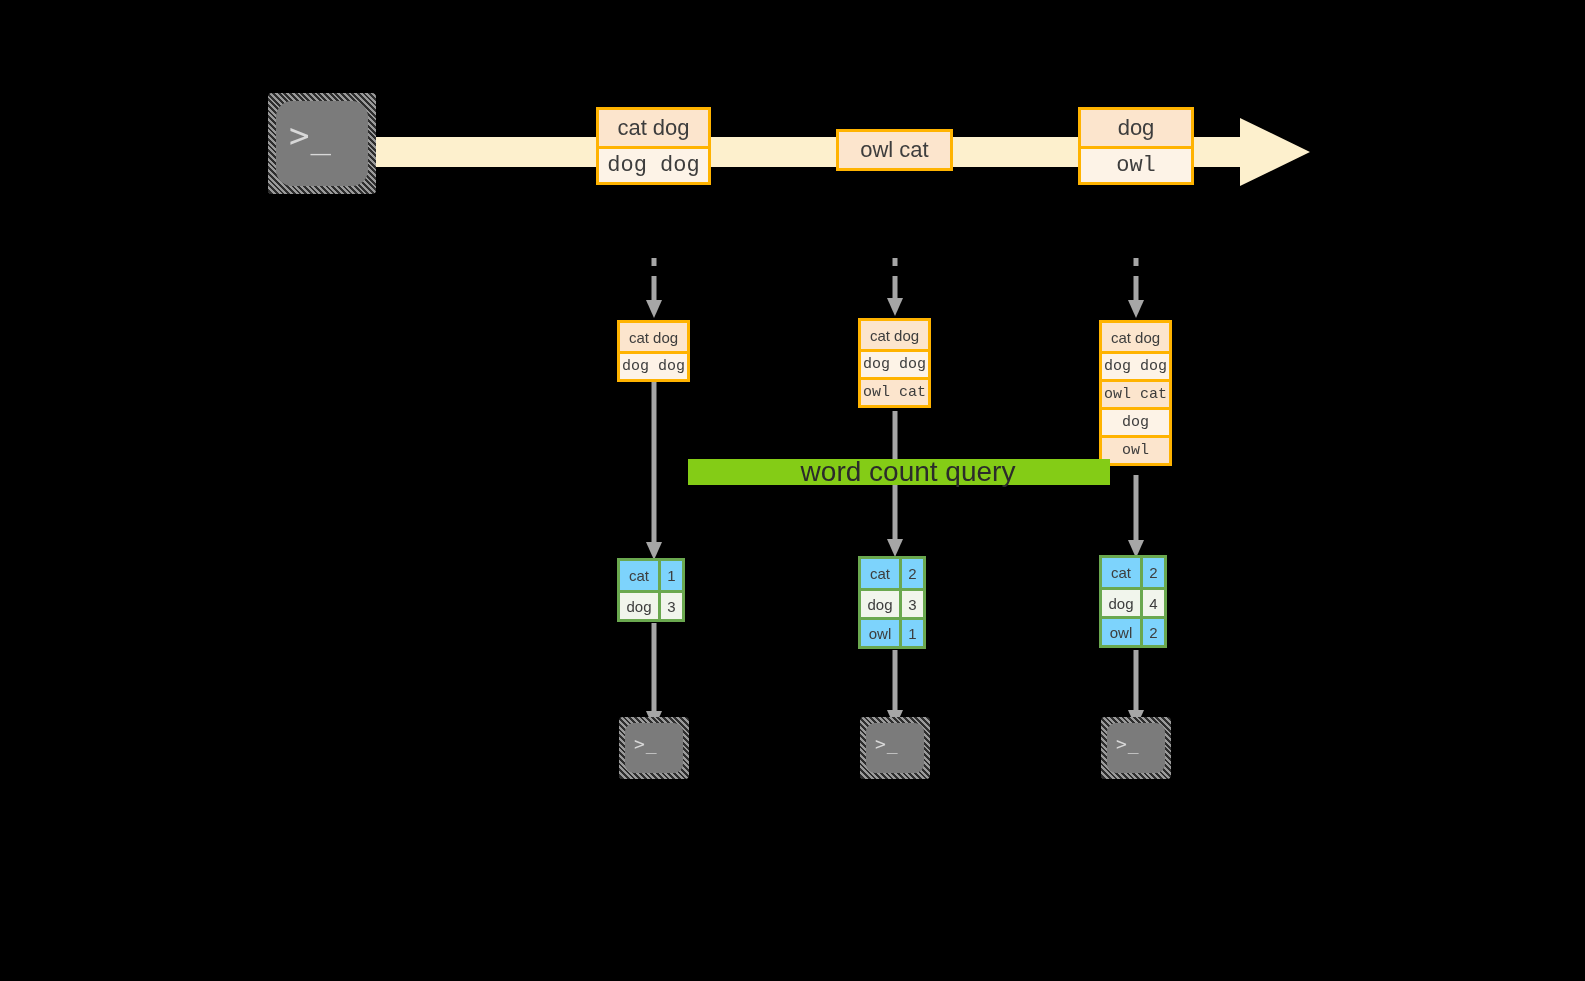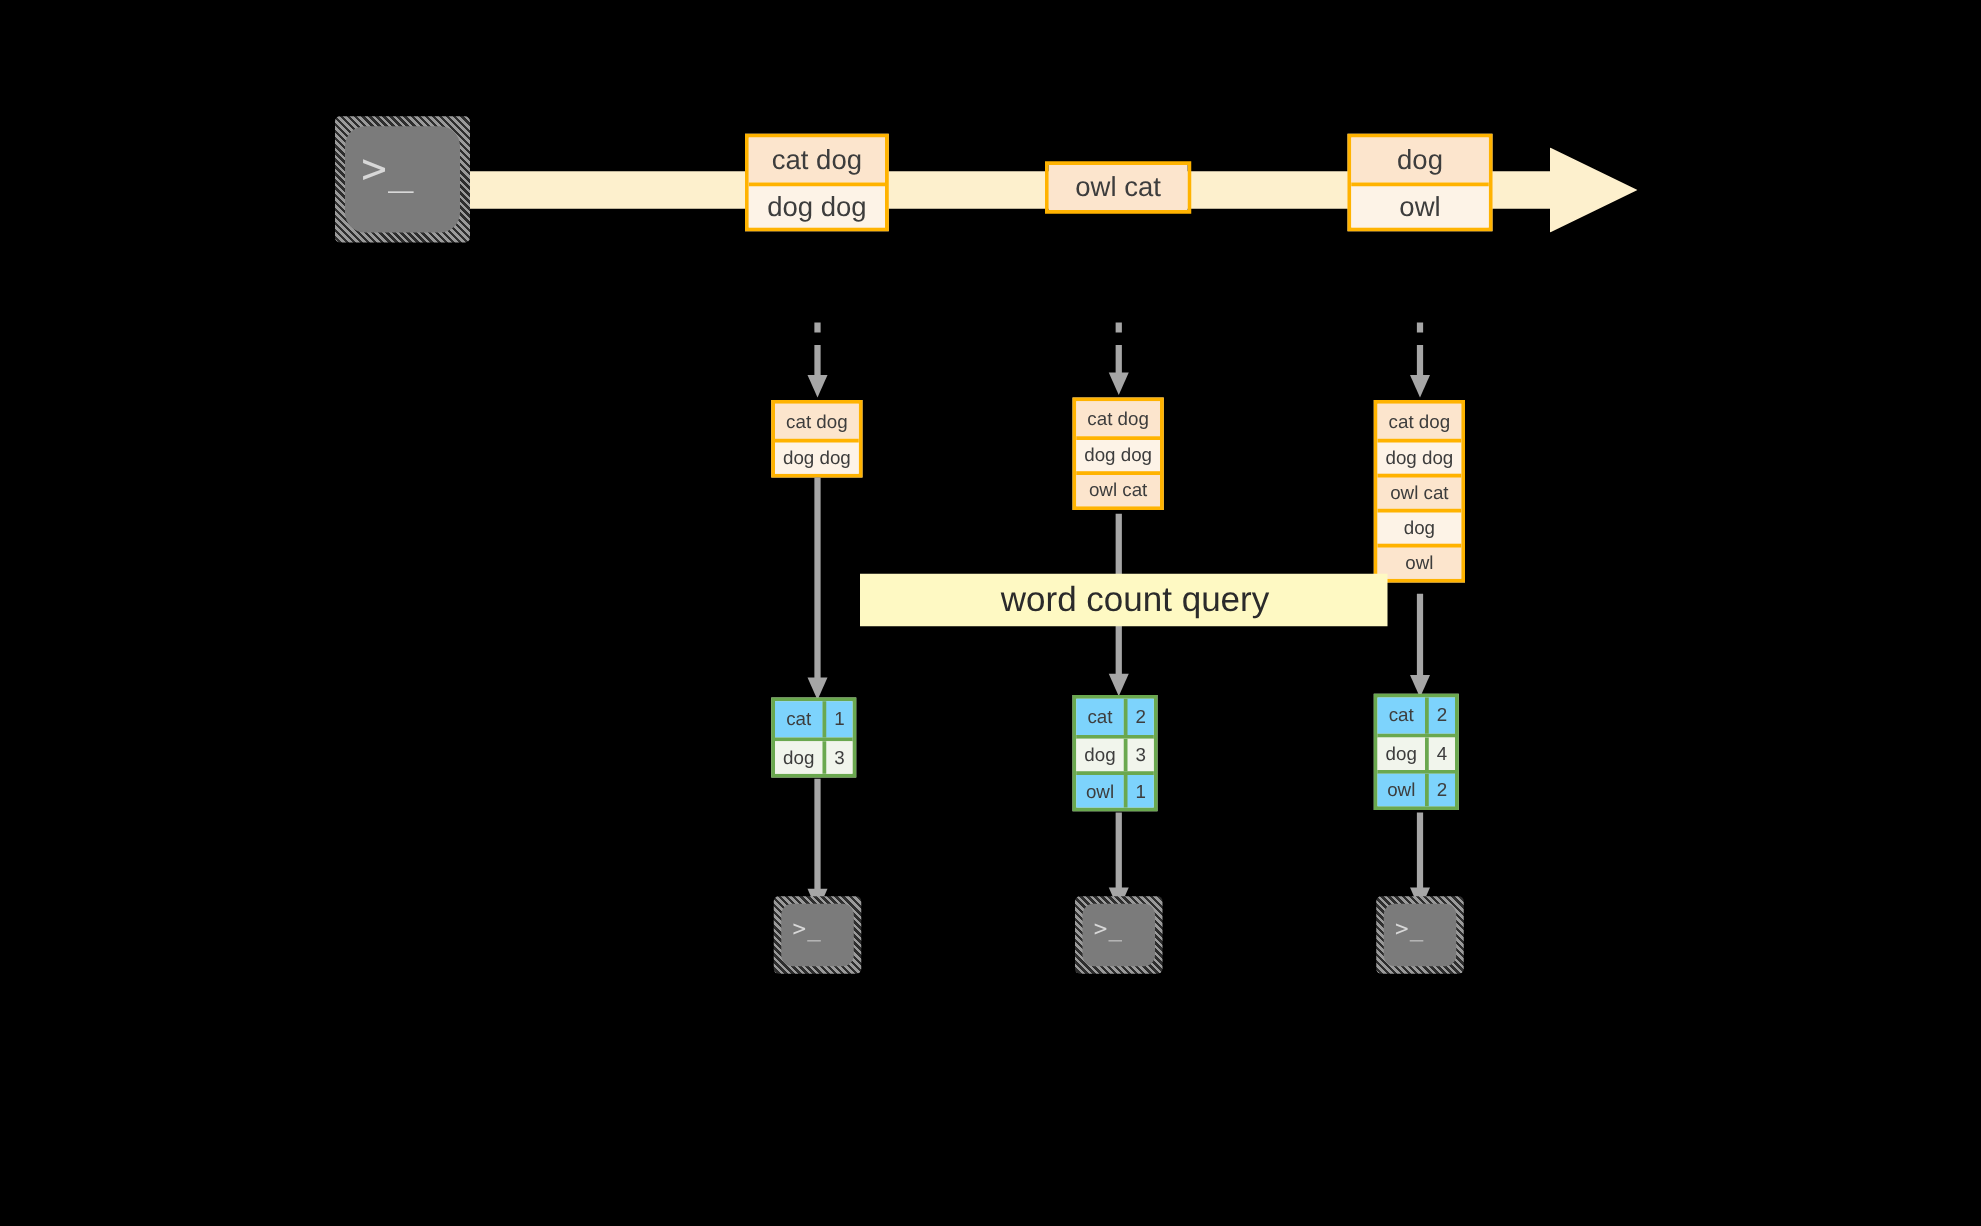--- a/index.html
+++ b/index.html
@@ -80,21 +80,21 @@
   .rec-stack .row {
     box-sizing: border-box;
     display: flex;
     align-items: center;
     justify-content: center;
     color: #3d3d3d;
     white-space: nowrap;
   }
   .rec-stack .row.dark { background: #fce5cd; }
   .rec-stack .row.light { background: #fdf3e7; }
-  .rec-stack .row + .row { border-top: 3px solid #ffb300; }
+  .rec-stack .row + .row { border-top: 3px solid #ffb300; font-family: Liberation Mono, monospace; }
 
   
   .rec-stack.top { }
   .rec-stack.top .row { height: 36px; font-size: 22px; }
 
   
   .rec-stack.mid .row { height: 28px; font-size: 15px; }
 
   
   .res-table {
@@ -128,22 +128,22 @@
   
   .conn { position: absolute; }
   .conn svg { display: block; overflow: visible; }
 
   
   .query-label {
     position: absolute;
     left: 688px;
     top: 459px;
     width: 422px;
-    height: 42px;
-    background: #fef9c3;
+    height: 26px;
+    background: #84cc16;
     display: flex;
     align-items: center;
     justify-content: center;
   }
   .query-label span {
     font-size: 28px;
     color: #2b2b2b;
     white-space: nowrap;
     padding-left: 18px;
   }

